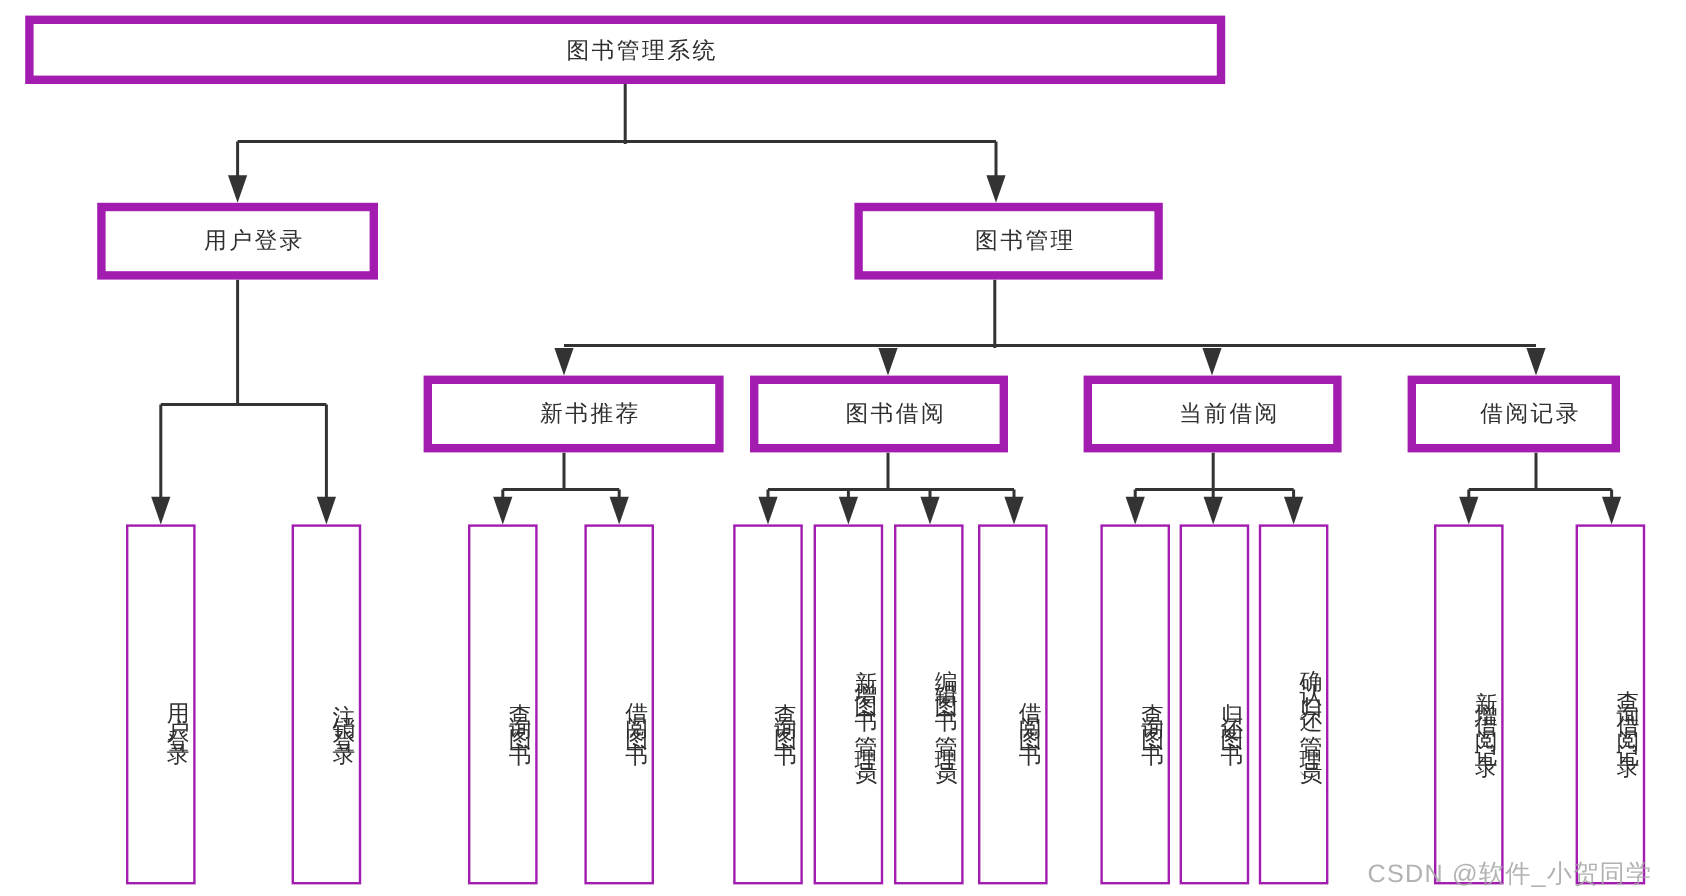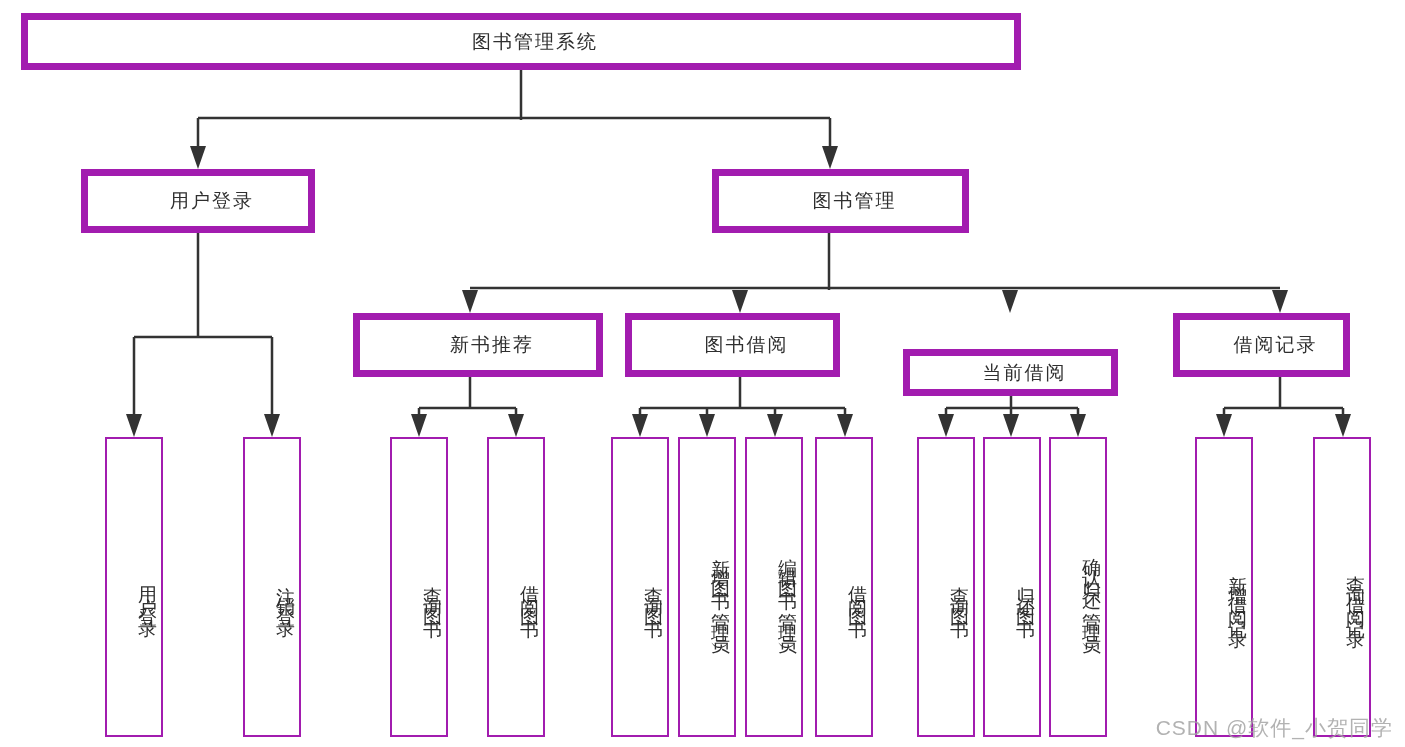--- a/index.html
+++ b/index.html
@@ -31,21 +31,21 @@
     writing-mode:vertical-rl;
     text-orientation:mixed;
     font-size:19px;
     line-height:1;
     letter-spacing:11px;
     padding-top:11px;
     white-space:normal;
   }
   .watermark {
     position:absolute;
-    right:12px;
+    right:28px;
     bottom:5px;
     font-size:21px;
     letter-spacing:1px;
     color:rgba(165,165,165,0.85);
     z-index:5;
     white-space:nowrap;
   }
 </style>
 </head>
 <body>
@@ -106,21 +106,21 @@
     </g>
   </svg>
 
   <div class="node" style="left:21px; top:13px; width:1000px; height:57px;">图书管理系统</div>
 
   <div class="node" style="left:81px; top:169px; width:234px; height:64px;">用户登录</div>
   <div class="node" style="left:712px; top:169px; width:257px; height:64px;">图书管理</div>
 
   <div class="node" style="left:353px; top:313px; width:250px; height:64px;">新书推荐</div>
   <div class="node" style="left:600px; top:313px; width:215px; height:64px;margin-left:25px;">图书借阅</div>
-  <div class="node" style="left:903px; top:313px; width:215px; height:47px;margin-top:36px;">当前借阅</div>
+  <div class="node" style="left:903px; top:313px; width:215px; height:64px;">当前借阅</div>
   <div class="node" style="left:1173px; top:313px; width:177px; height:64px;">借阅记录</div>
 
   <div class="node leaf" style="left:105px; top:437px; width:58px; height:300px;">用户登录</div>
   <div class="node leaf" style="left:243px; top:437px; width:58px; height:300px;">注销登录</div>
 
   <div class="node leaf" style="left:390px; top:437px; width:58px; height:300px;">查询图书</div>
   <div class="node leaf" style="left:487px; top:437px; width:58px; height:300px;">借阅图书</div>
 
   <div class="node leaf" style="left:611px; top:437px; width:58px; height:300px;">查询图书</div>
   <div class="node leaf" style="left:678px; top:437px; width:58px; height:300px;">新增图书（管理员）</div>

